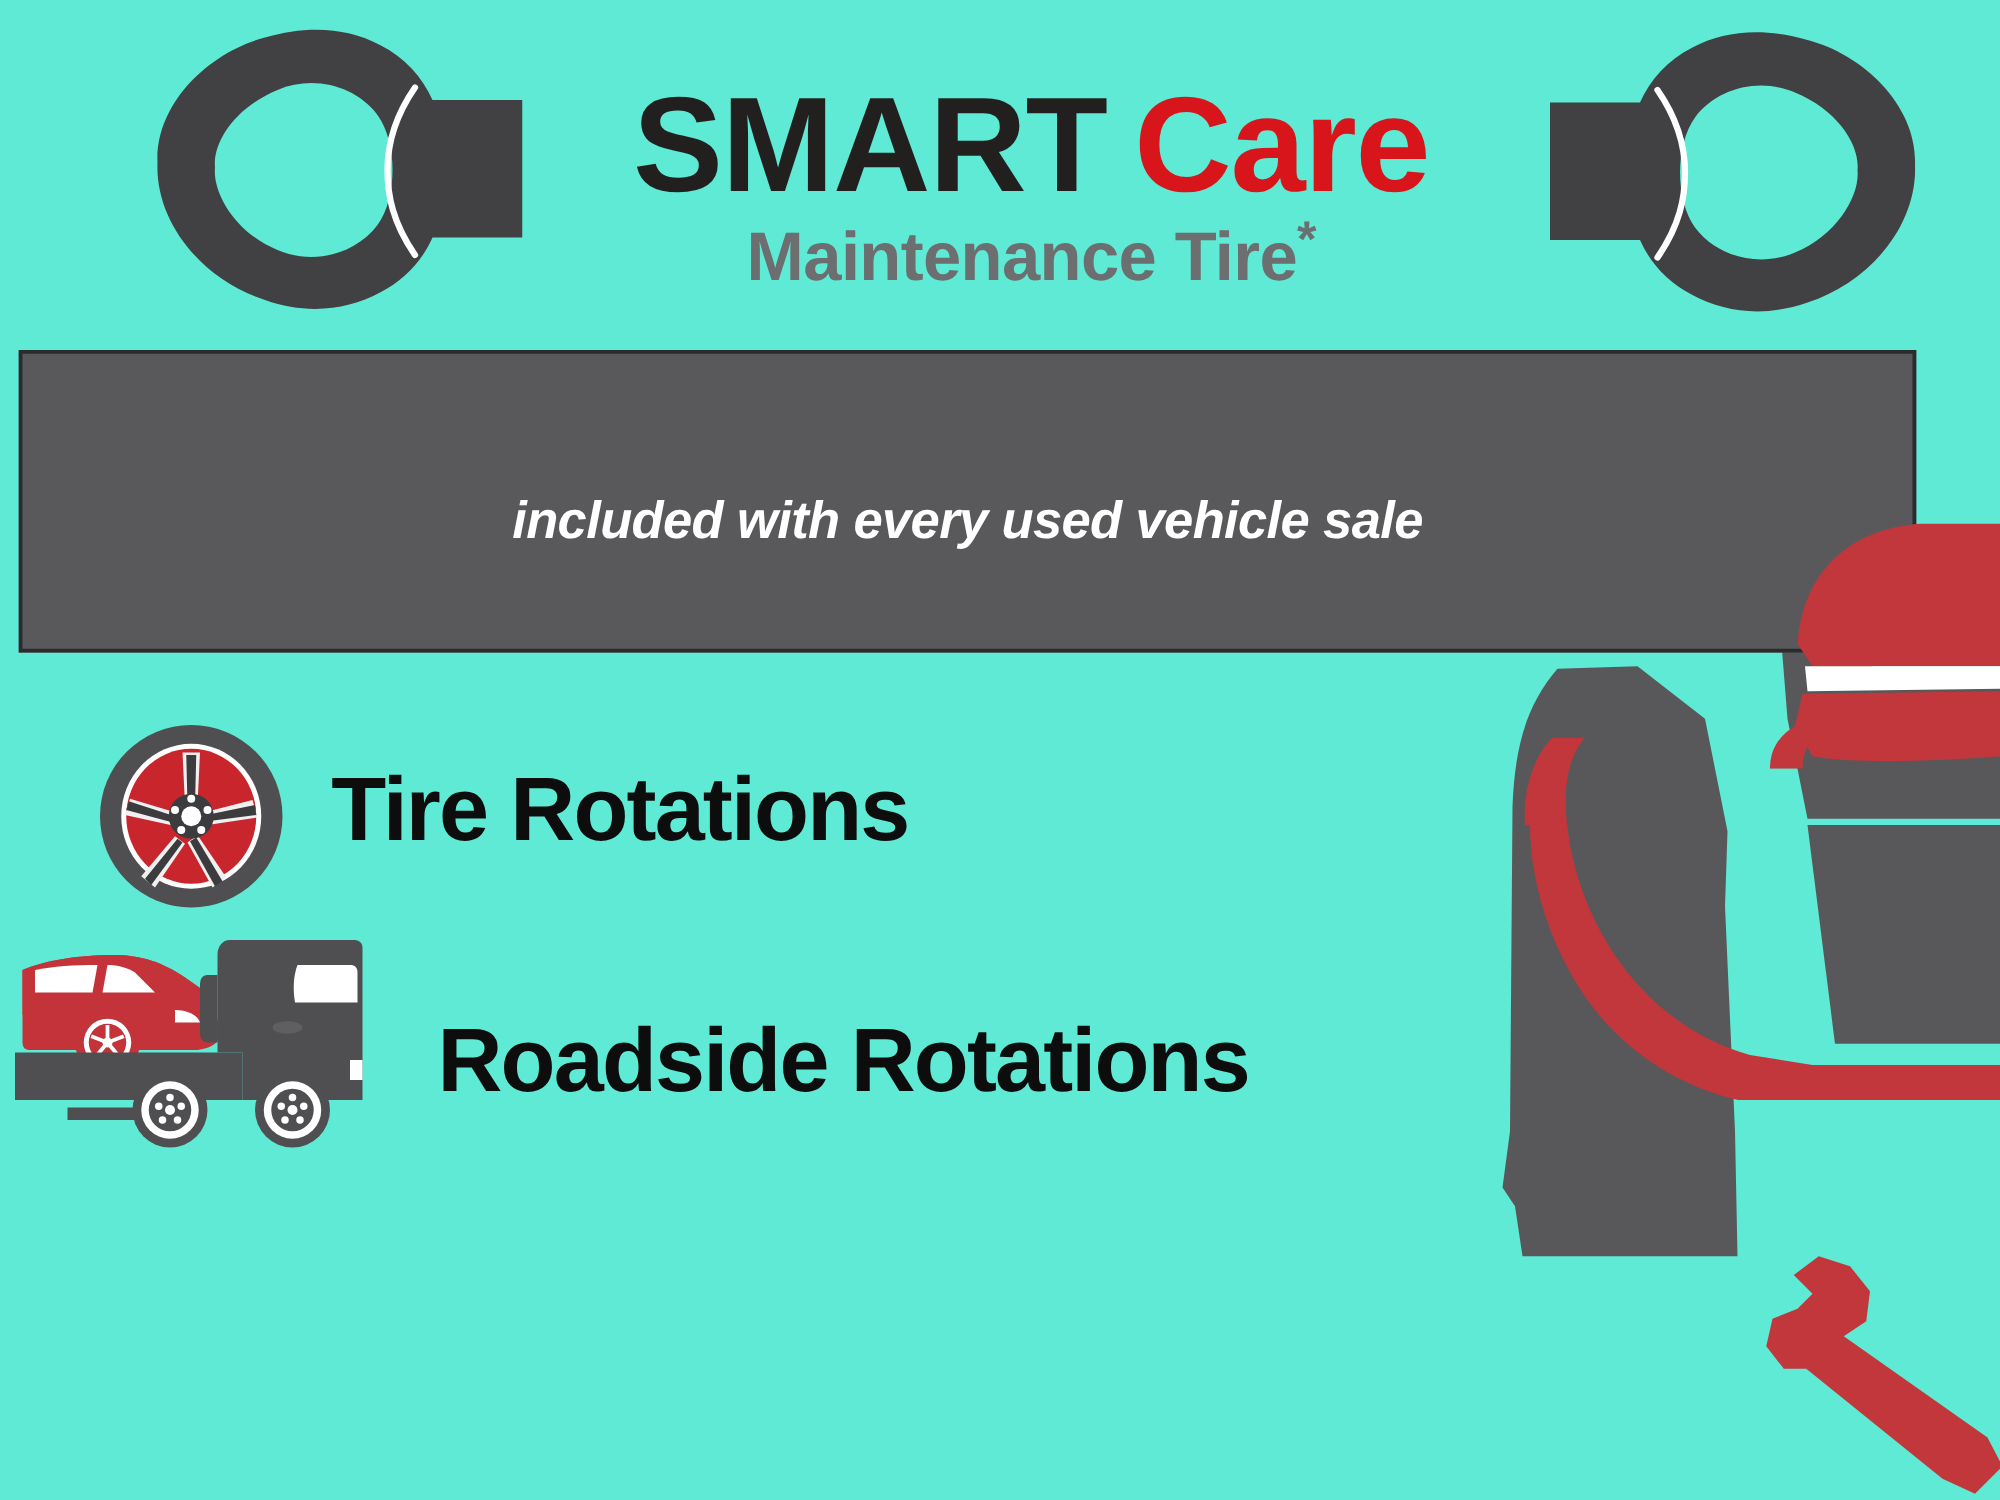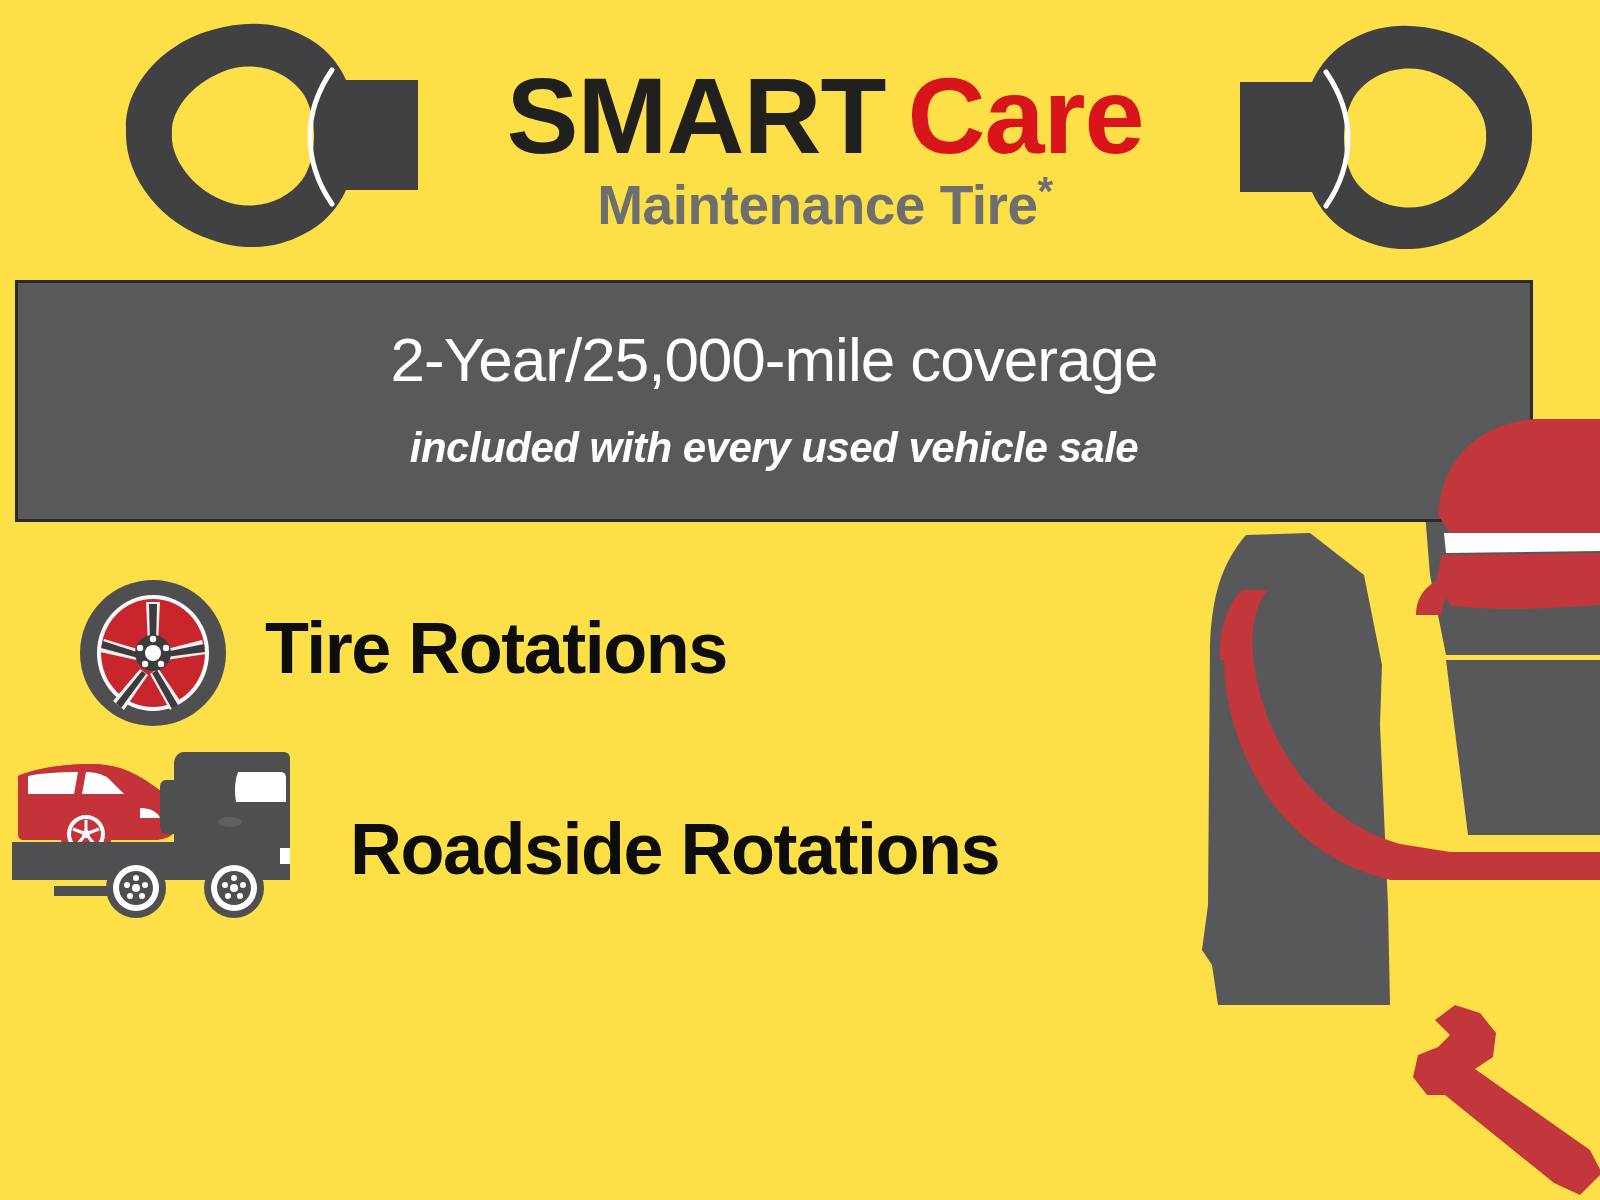--- a/index.html
+++ b/index.html
@@ -1,21 +1,21 @@
 <!DOCTYPE html>
 <html><head>
 <meta charset="utf-8">
 <style>
   html,body{margin:0;padding:0;background:#ffffff;}
   body{
     width:1600px;height:1200px;
     font-family:"Liberation Sans","DejaVu Sans",sans-serif;
     overflow:hidden;position:relative;
   }
-  .stage{position:absolute;inset:0;width:1600px;height:1200px;background:#fde047;overflow:hidden;}
+  .stage{position:absolute;inset:0;width:1600px;height:1200px;background:#5eead4;overflow:hidden;}
 
   
   .logo-row{position:absolute;left:0;top:0;width:1600px;height:275px;}
   .wrench-left{position:absolute;left:118px;top:12px;width:300px;height:250px;}
   .wrench-right{position:absolute;left:1240px;top:14px;width:300px;height:250px;}
 
   .brand{position:absolute;left:430px;top:62px;width:790px;text-align:center;line-height:1;}
   .brand-line1{
     font-size:108px;font-weight:bold;letter-spacing:-1px;white-space:nowrap;
     font-family:"Liberation Sans","DejaVu Sans",sans-serif;
@@ -107,21 +107,20 @@
       <div class="brand-line1">
         <span class="brand-smart">SMART</span><span class="brand-care">Care</span>
       </div>
       <div class="brand-line2">
         <span>Maintenance Tire</span><span class="brand-star">*</span>
       </div>
     </div>
   </div>
 
   <div class="banner">
-    <div class="banner-line1">2-Year/25,000-mile coverage</div>
     <div class="banner-line2">included with every used vehicle sale</div>
   </div>
 
   <svg class="mechanic" viewBox="0 0 450 795">
 
     <g>
       <path d="M300 630 L285 615 L305 600 L330 608 L346 628 L343 652 L325 664
                L440 745 L452 768 L430 790 L404 778 L295 690 L277 690 L263 672
                L268 650 L288 642 Z" fill="#c1373c"></path>
     </g>

